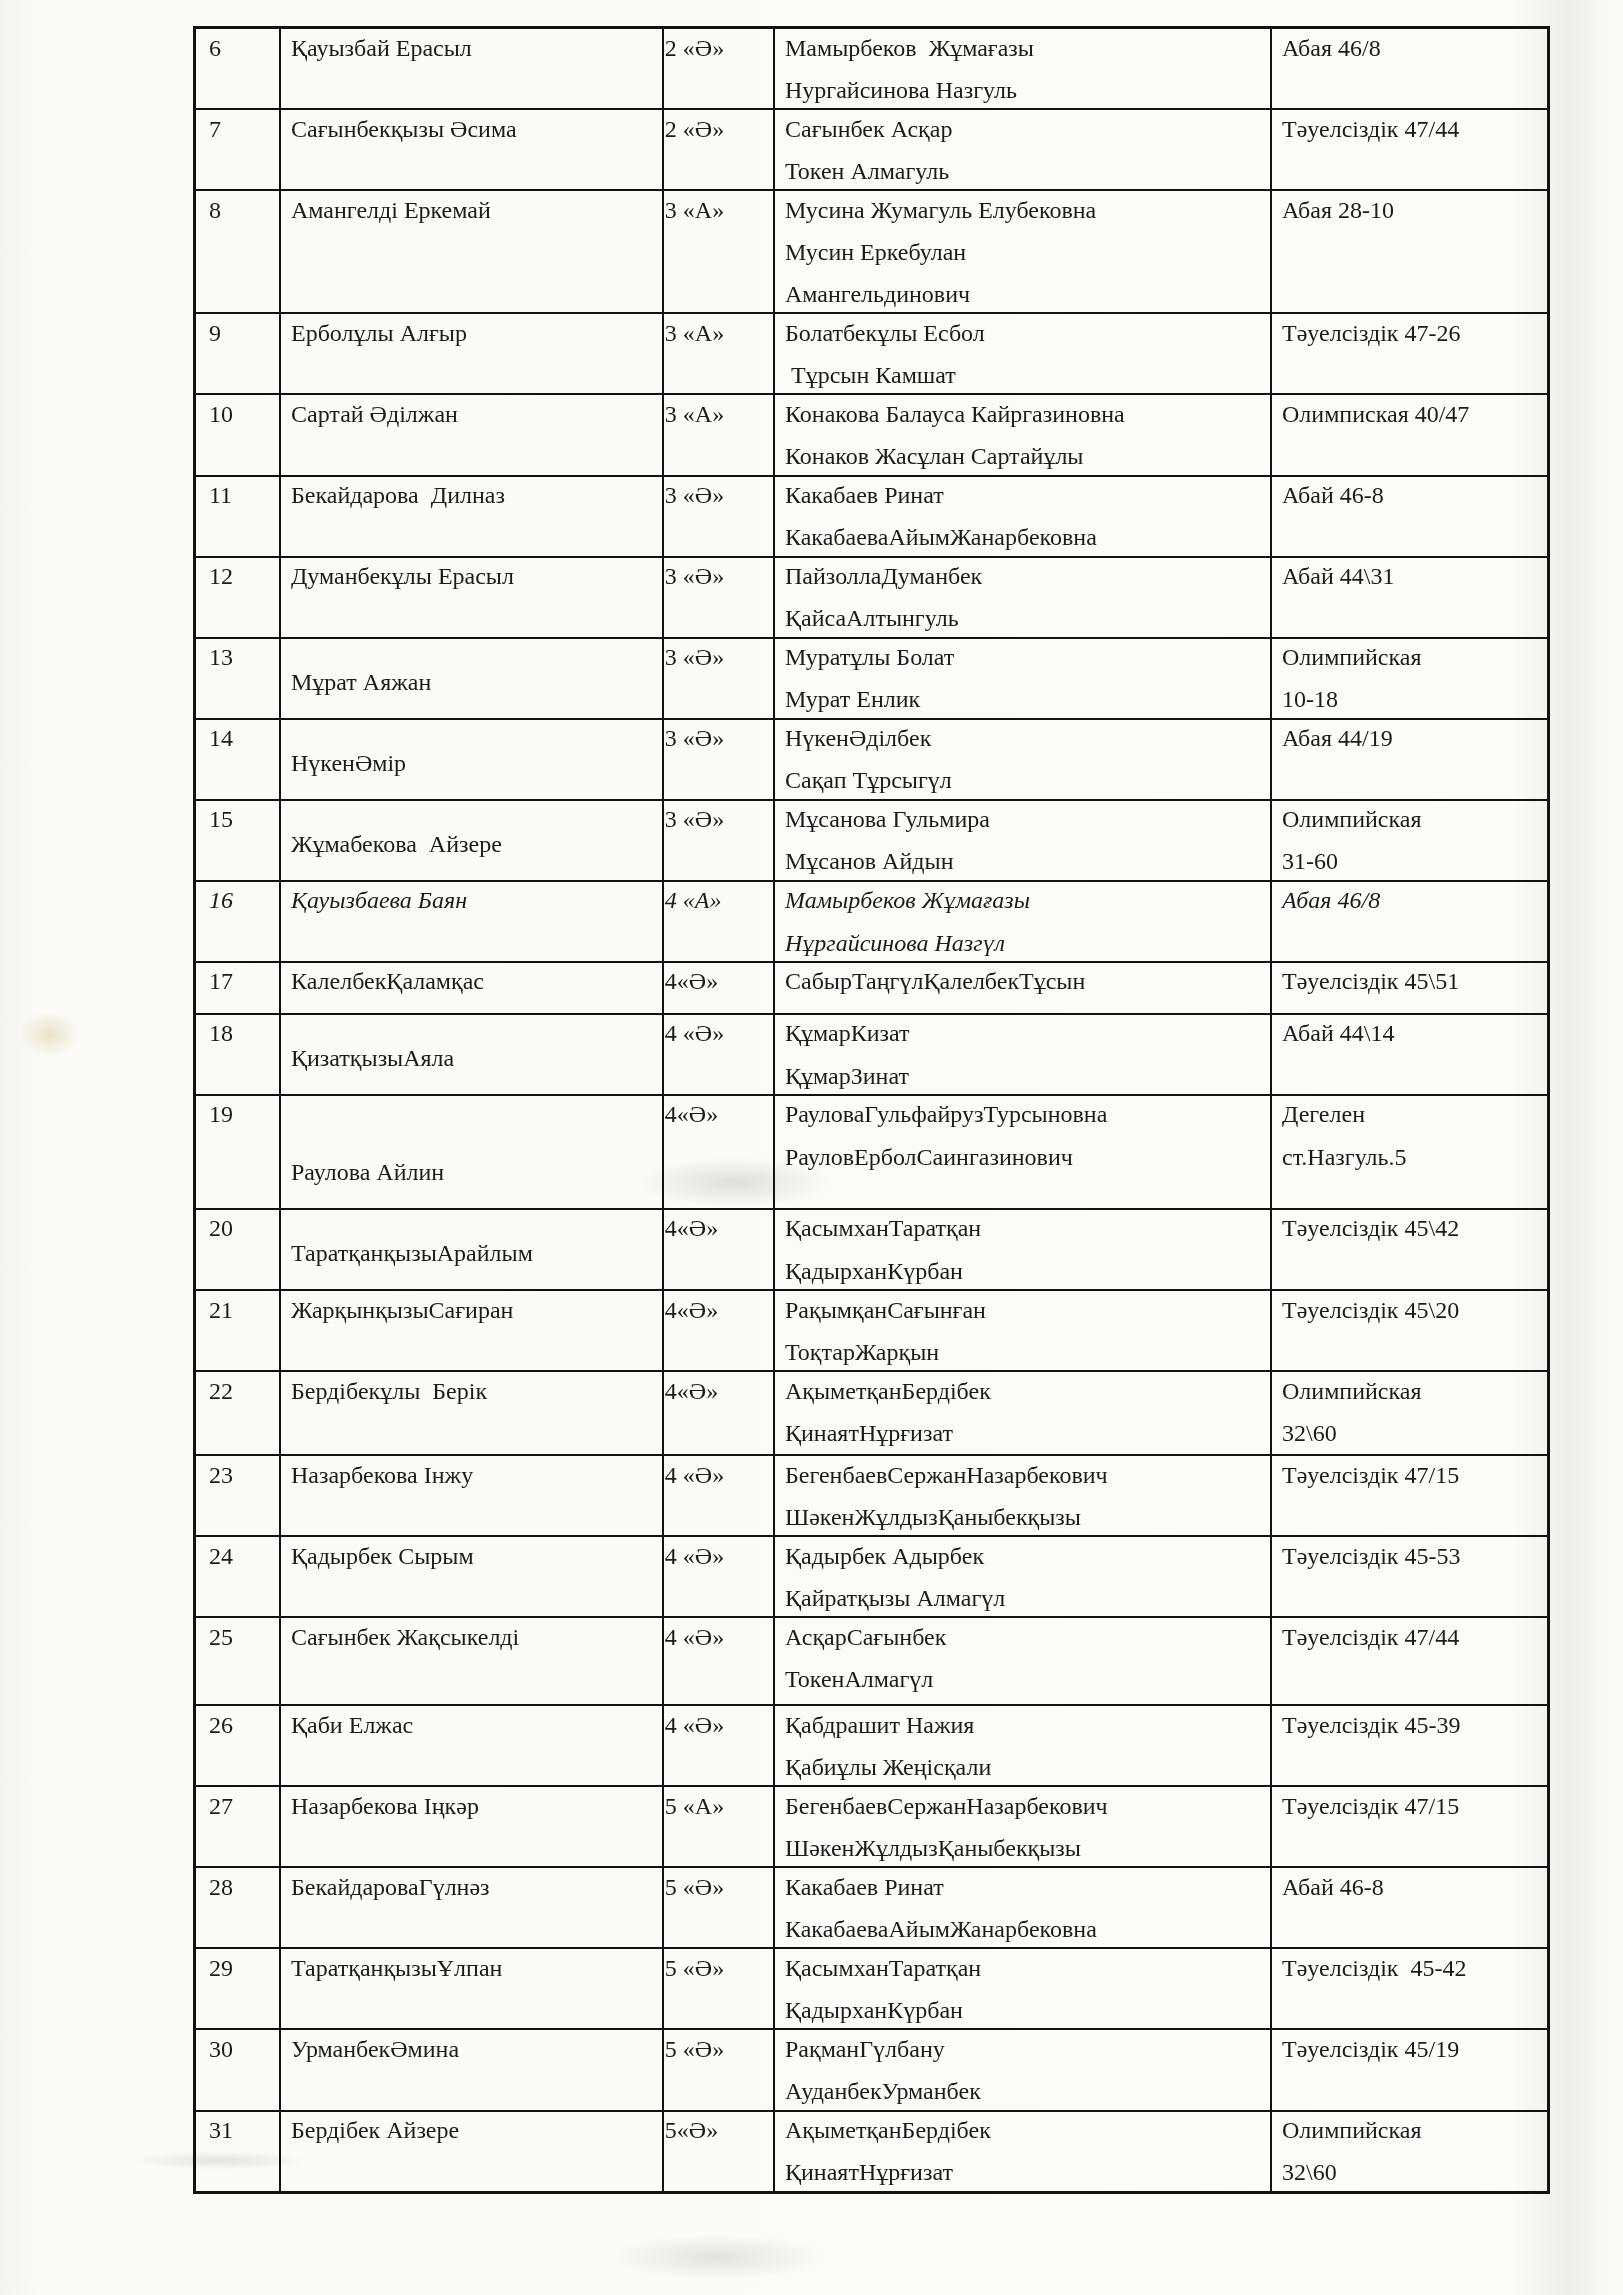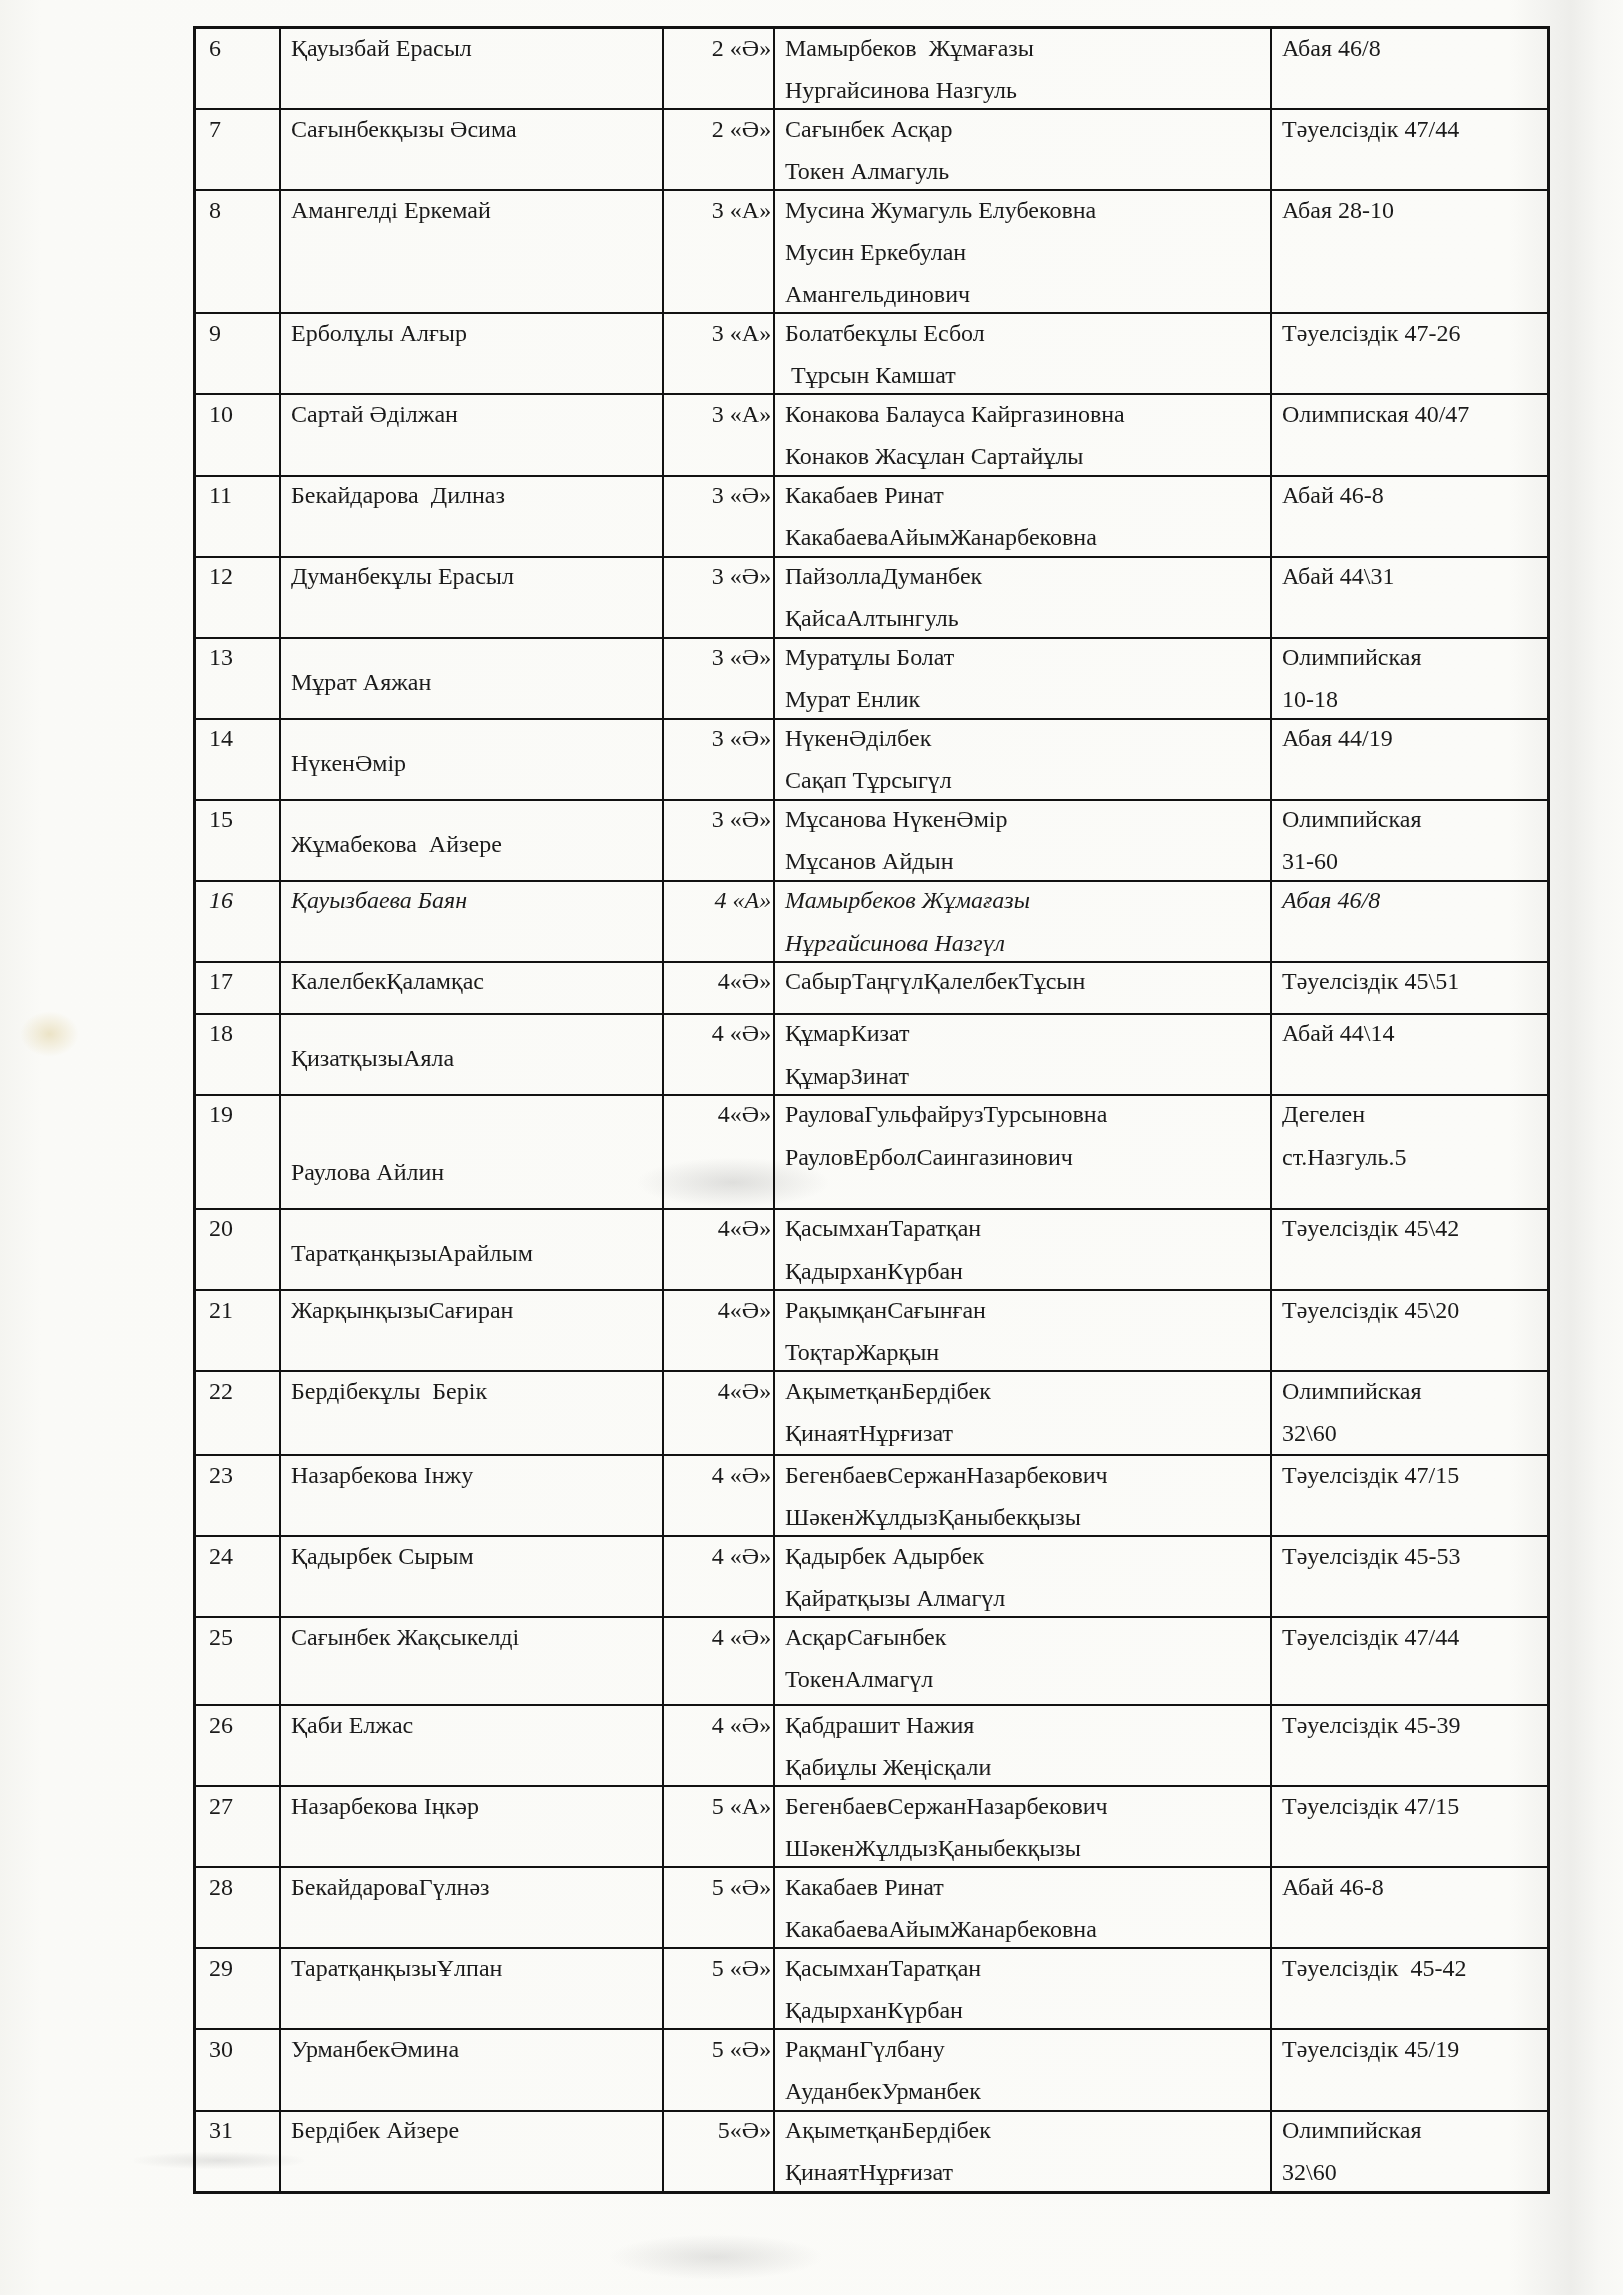--- a/index.html
+++ b/index.html
@@ -37,21 +37,21 @@
     border:2px solid #121212;
     border-top-width:2.6px;border-bottom-width:2.6px;
     vertical-align:top;
     font-size:24px;line-height:1.05;
     padding:6.5px 5.2px 5.2px 10.5px;
     white-space:pre-wrap;
     overflow:hidden;
   }
   table.roster{border:3.3px solid #121212;}
   td.num{padding-left:13px;}
-  td.cls{text-align:right;padding-left:1.3px;padding-right:1.3px;}
+  td.cls{text-align:left;padding-left:1.3px;padding-right:1.3px;}
   td.name.vb{vertical-align:bottom;padding-bottom:23px;}
   td.parents div.line, td.addr div.line{margin:0 0 17px 0;}
   td.parents div.line:last-child, td.addr div.line:last-child{margin-bottom:0;}
 </style>
 </head>
 <body>
 
 <div class="page"></div>
 <div class="smudge smudge-a"></div>
 <div class="smudge smudge-b"></div>
@@ -127,21 +127,21 @@
         <td class="num">14</td>
         <td class="name vb">НүкенӘмір</td>
         <td class="cls">3 «Ә»</td>
         <td class="parents"><div class="line">НүкенӘділбек</div><div class="line">Сақап Тұрсыгүл</div></td>
         <td class="addr"><div class="line">Абая 44/19</div></td>
       </tr>
       <tr style="height: 73px;">
         <td class="num">15</td>
         <td class="name vb">Жұмабекова  Айзере</td>
         <td class="cls">3 «Ә»</td>
-        <td class="parents"><div class="line">Мұсанова НүкенӘмір</div><div class="line">Мұсанов Айдын</div></td>
+        <td class="parents"><div class="line">Мұсанова Гульмира</div><div class="line">Мұсанов Айдын</div></td>
         <td class="addr"><div class="line">Олимпийская</div><div class="line">31-60</div></td>
       </tr>
       <tr style="height: 78px; font-style: italic;">
         <td class="num">16</td>
         <td class="name">Қауызбаева Баян</td>
         <td class="cls">4 «А»</td>
         <td class="parents"><div class="line">Мамырбеков Жұмағазы</div><div class="line">Нұргайсинова Назгүл</div></td>
         <td class="addr"><div class="line">Абая 46/8</div></td>
       </tr>
       <tr style="height: 52px;">

